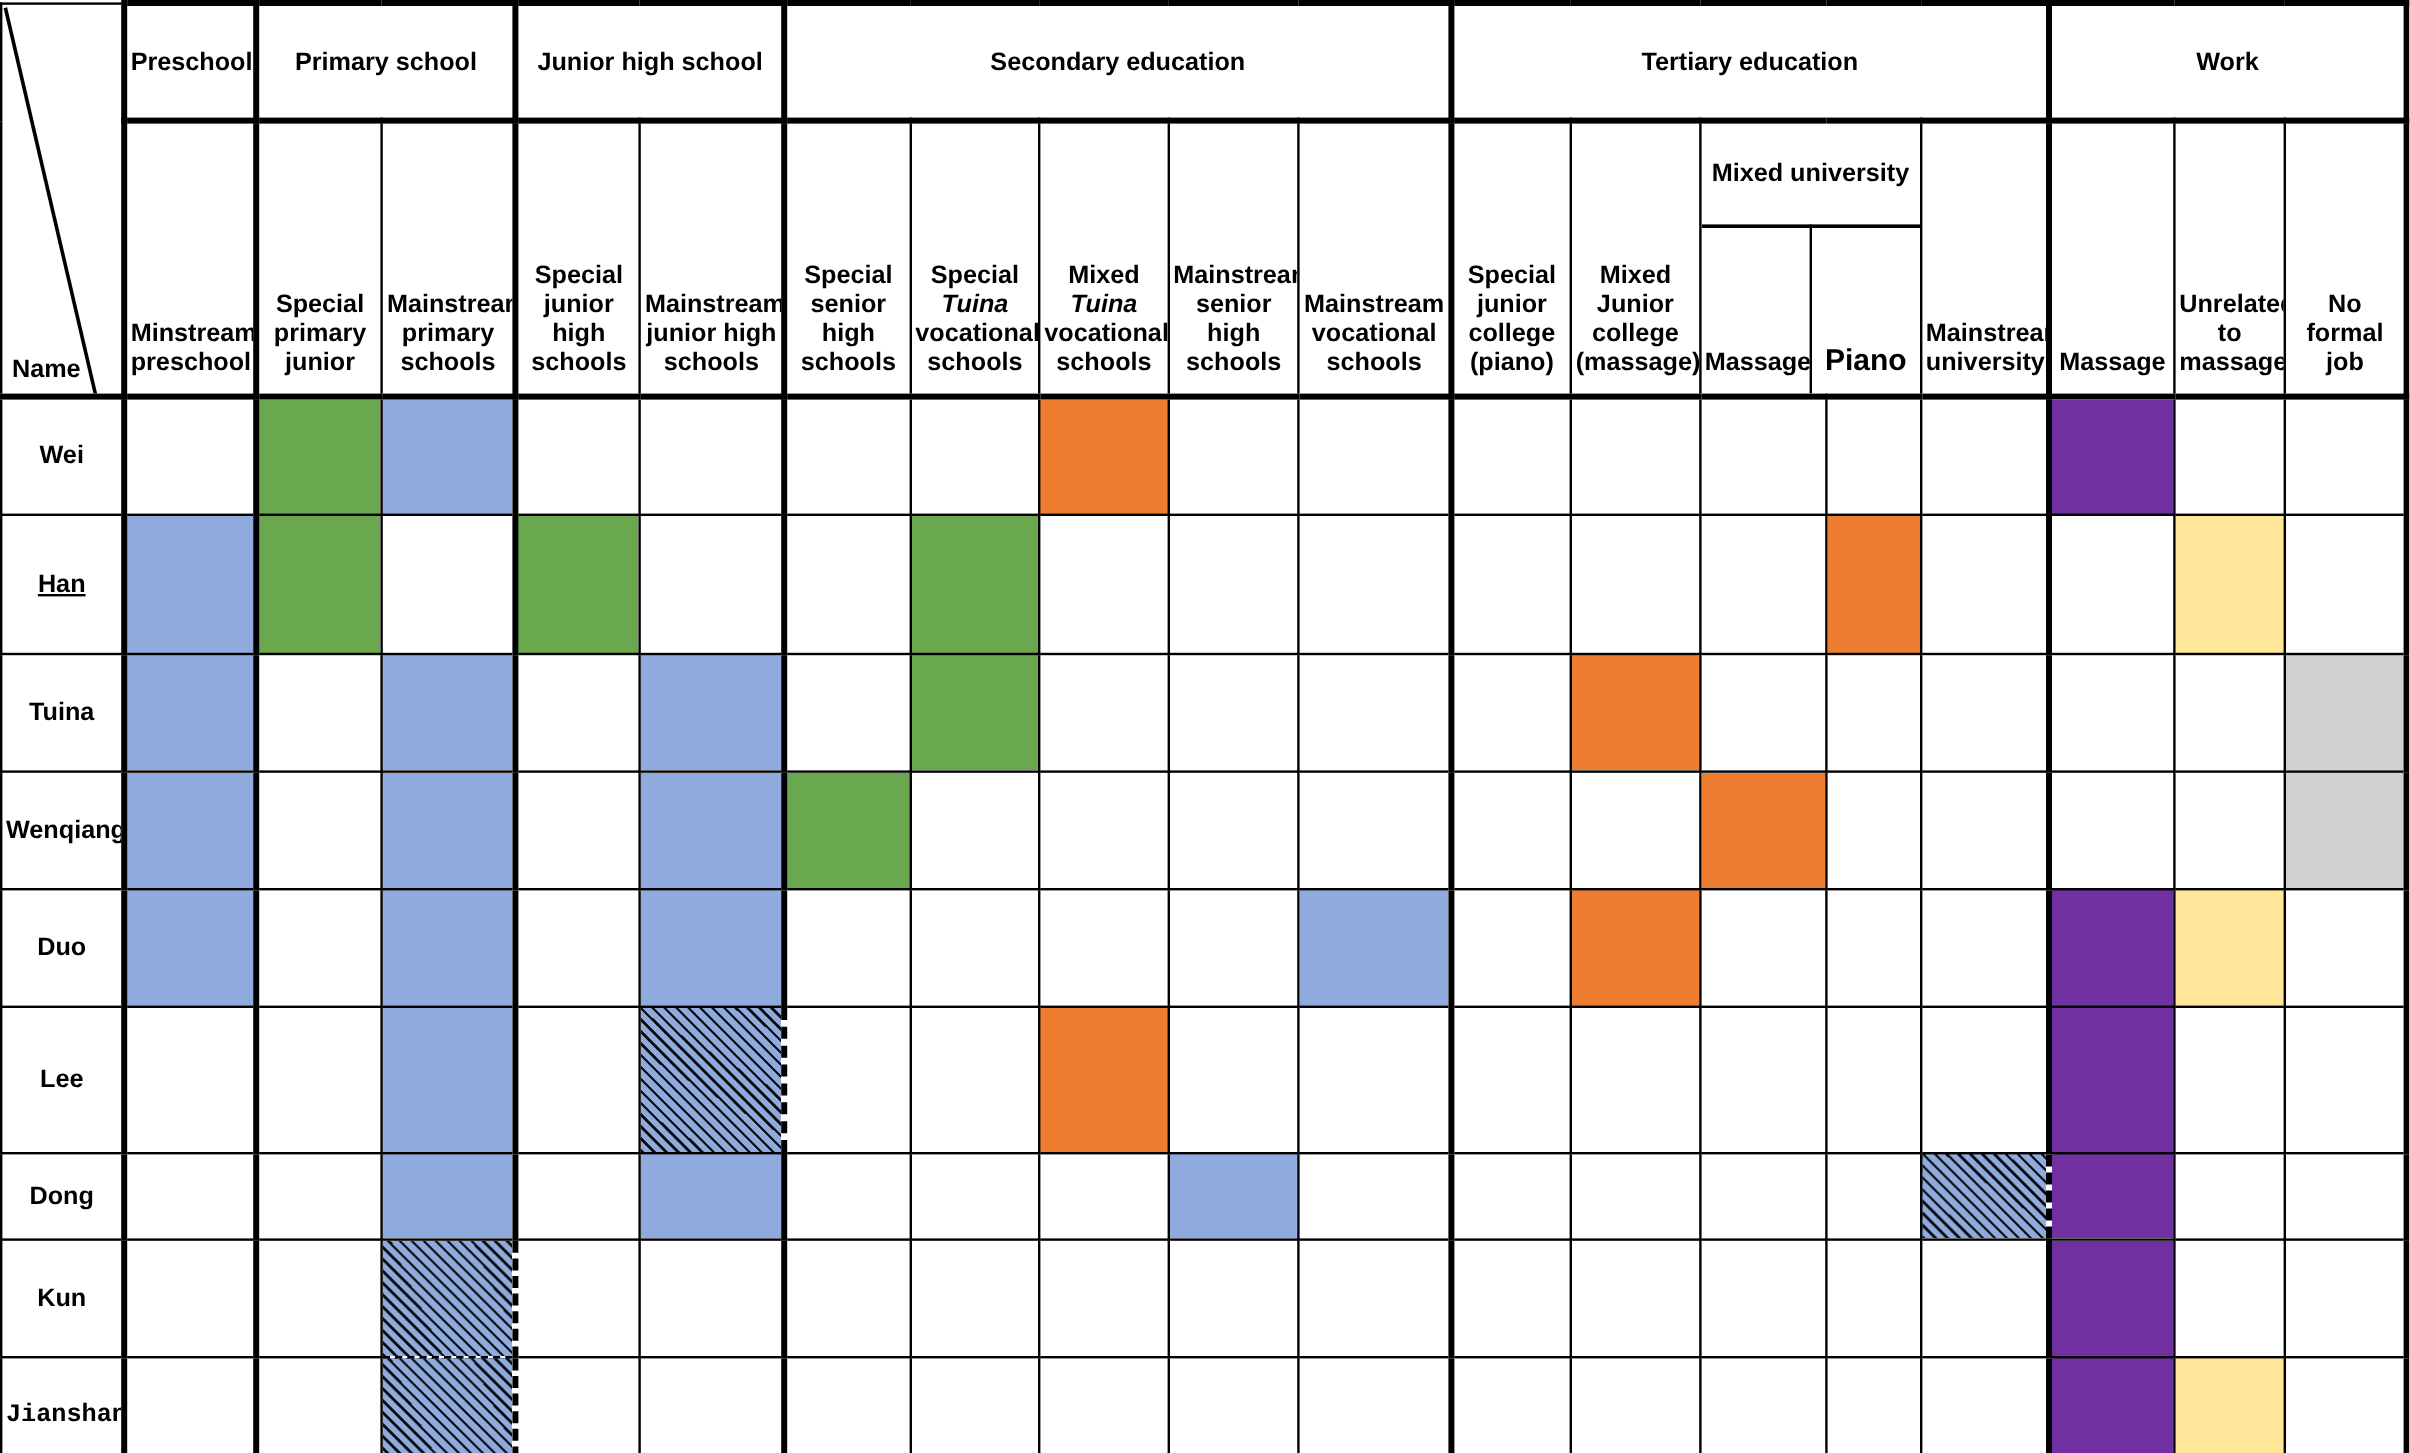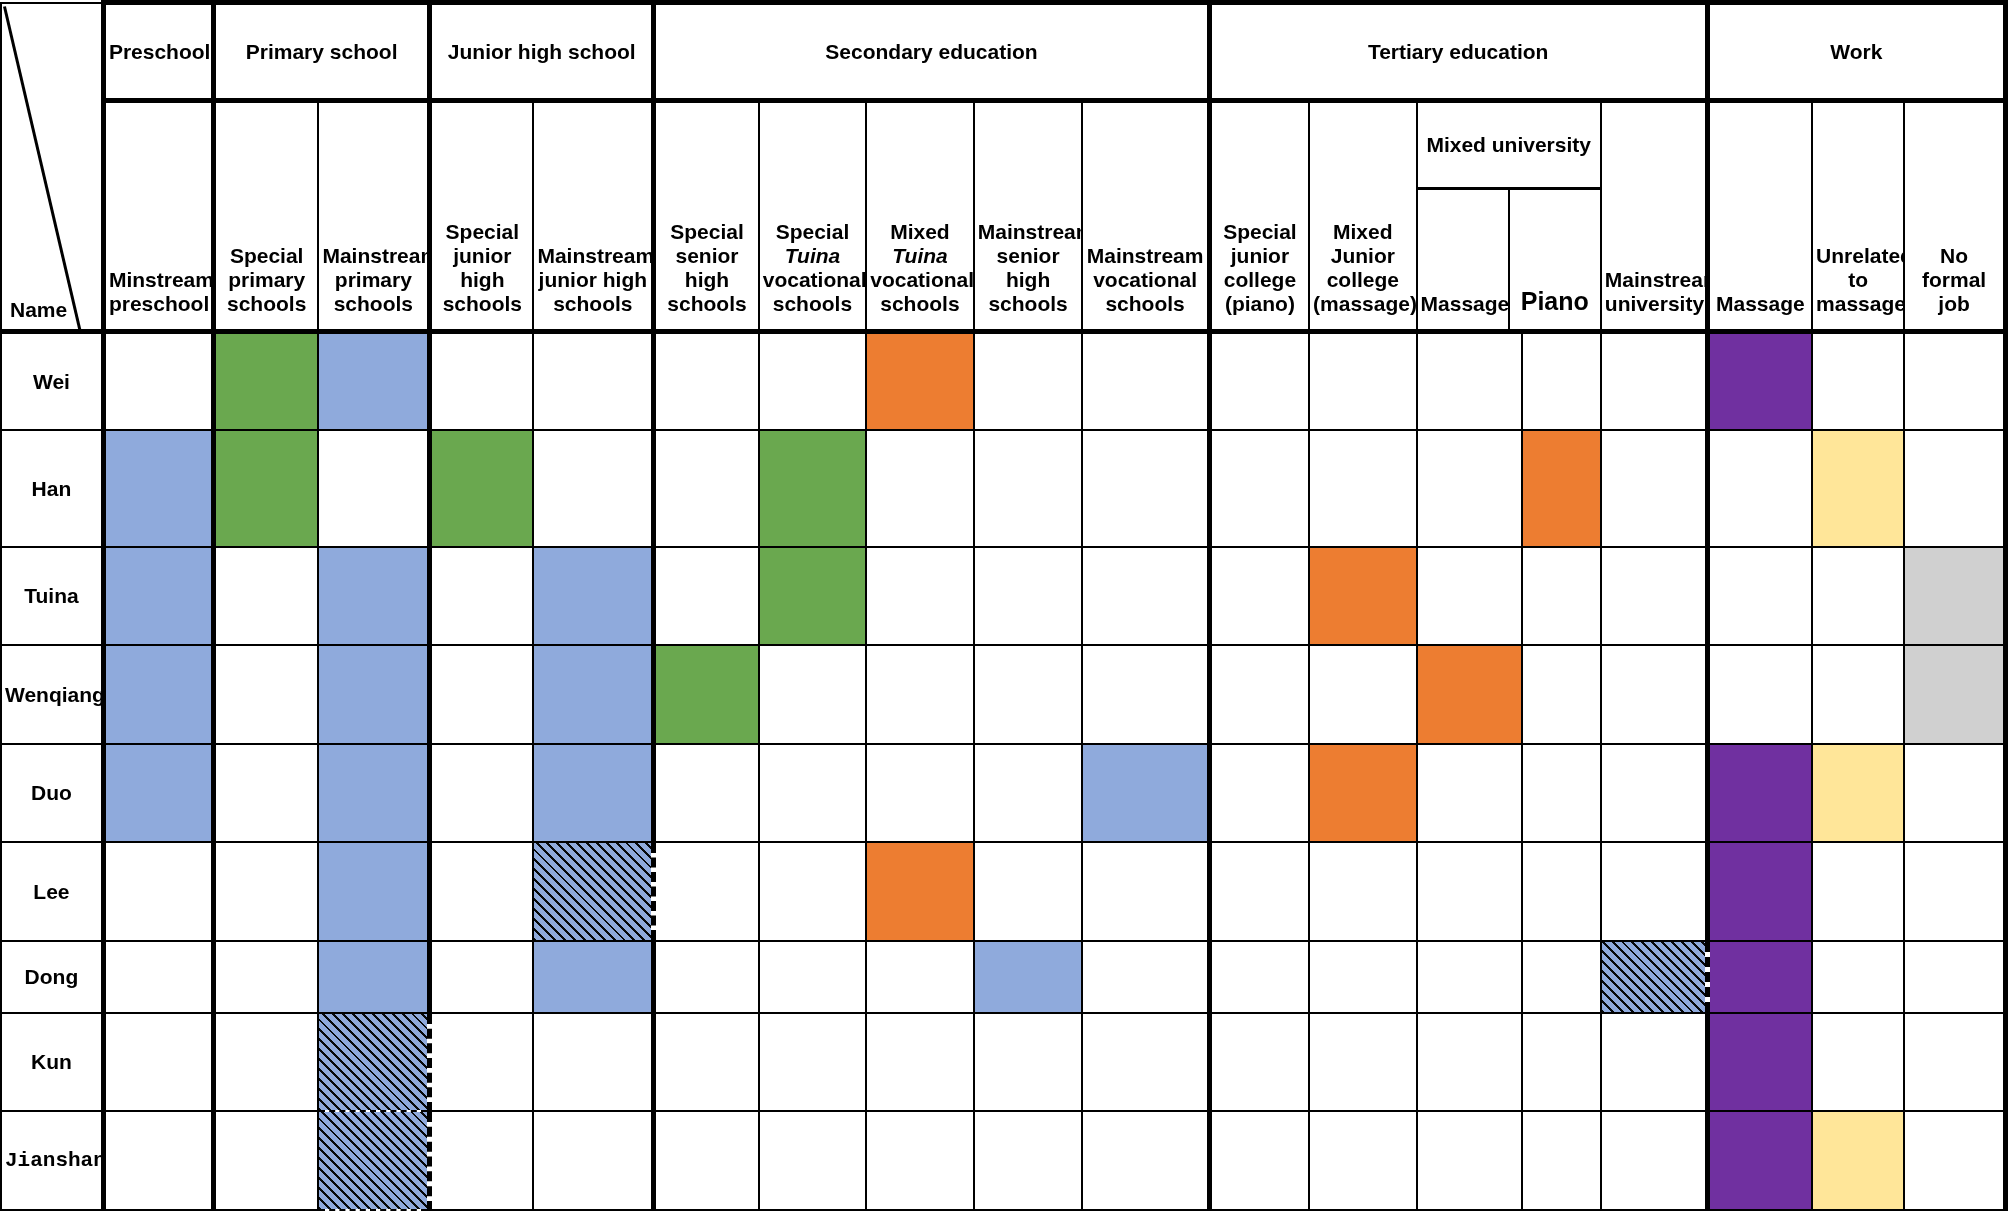--- a/index.html
+++ b/index.html
@@ -102,21 +102,21 @@
           </td>
           <td class="grp tt tl tr tb" colspan="1">Preschool</td>
           <td class="grp tt tr tb" colspan="2">Primary school</td>
           <td class="grp tt tr tb" colspan="2">Junior high school</td>
           <td class="grp tt tr tb" colspan="5">Secondary education</td>
           <td class="grp tt tr tb" colspan="5">Tertiary education</td>
           <td class="grp tt tr tb" colspan="3">Work</td>
         </tr>
         <tr style="height: 230px;">
           <td class="sub tb tl tr" style="vertical-align: bottom; padding-bottom: 14px;">Minstream preschool</td>
-          <td class="sub tb" style="vertical-align: bottom; padding-bottom: 14px;">Special primary schools</td>
+          <td class="sub tb" style="vertical-align: bottom; padding-bottom: 14px;">Special primary junior</td>
           <td class="sub tb tr" style="vertical-align: bottom; padding-bottom: 14px;">Mainstream primary schools</td>
           <td class="sub tb" style="vertical-align: bottom; padding-bottom: 14px;">Special junior high schools</td>
           <td class="sub tb tr" style="vertical-align: bottom; padding-bottom: 14px;">Mainstream junior high schools</td>
           <td class="sub tb" style="vertical-align: bottom; padding-bottom: 14px;">Special senior high schools</td>
           <td class="sub tb" style="vertical-align: bottom; padding-bottom: 14px;">Special <span class="ital">Tuina</span> vocational schools</td>
           <td class="sub tb" style="vertical-align: bottom; padding-bottom: 14px;">Mixed <span class="ital">Tuina</span> vocational schools</td>
           <td class="sub tb" style="vertical-align: bottom; padding-bottom: 14px;">Mainstream senior high schools</td>
           <td class="sub tb tr" style="vertical-align: bottom; padding-bottom: 14px;">Mainstream vocational schools</td>
           <td class="sub tb" style="vertical-align: bottom; padding-bottom: 14px;">Special junior college (piano)</td>
           <td class="sub tb" style="vertical-align: bottom; padding-bottom: 14px;">Mixed Junior college (massage)</td>
@@ -152,21 +152,21 @@
           <td class="tr tt"></td>
           <td class="tt"></td>
           <td class="tt"></td>
           <td class="tt"></td>
           <td class="tt"></td>
           <td class="tr tt"></td>
           <td class="tt f-purple"></td>
           <td class="tt"></td>
           <td class="tr tt"></td>
         </tr>
-        <tr style="height: 116px;">
+        <tr style="height: 116px; text-decoration: underline;">
           <td class="name tr">Han</td>
           <td class="tl tr f-blue"></td>
           <td class="f-green"></td>
           <td class="tr"></td>
           <td class="f-green"></td>
           <td class="tr"></td>
           <td class=""></td>
           <td class="f-green"></td>
           <td class=""></td>
           <td class=""></td>
@@ -236,21 +236,21 @@
           <td class="tr f-blue"></td>
           <td class=""></td>
           <td class="f-orange"></td>
           <td class=""></td>
           <td class=""></td>
           <td class="tr"></td>
           <td class="f-purple"></td>
           <td class="f-yellow"></td>
           <td class="tr"></td>
         </tr>
-        <tr style="height: 98px; margin-left: 12px;">
+        <tr style="height: 122px; margin-left: 12px;">
           <td class="name tr">Lee</td>
           <td class="tl tr"></td>
           <td class=""></td>
           <td class="tr f-blue"></td>
           <td class=""></td>
           <td class="tr f-hatch"></td>
           <td class=""></td>
           <td class=""></td>
           <td class="f-orange"></td>
           <td class=""></td>

